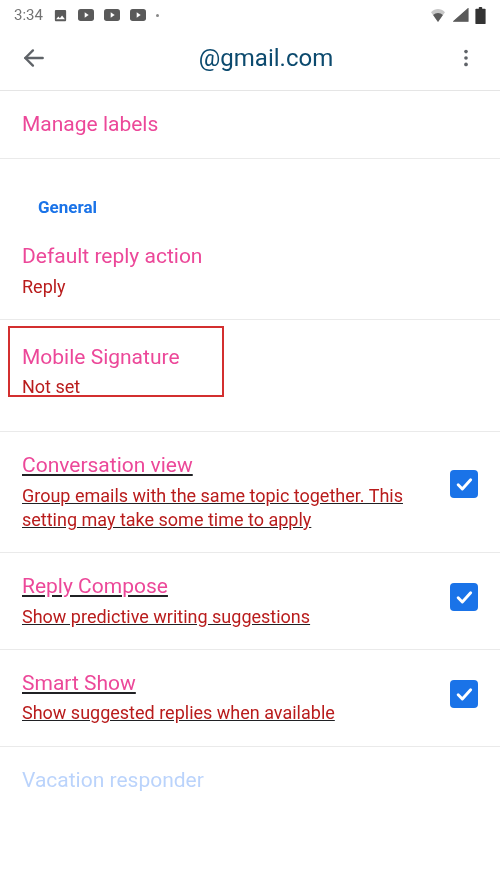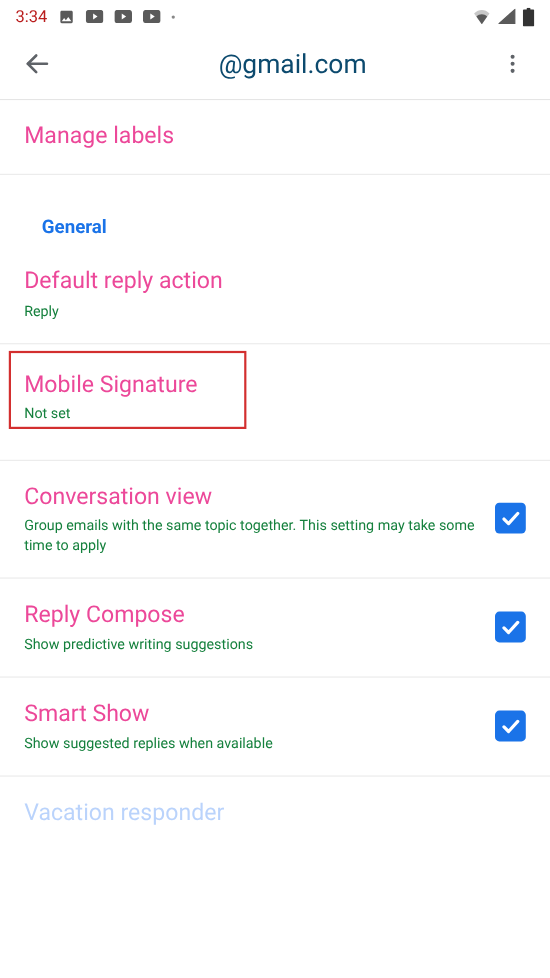--- a/index.html
+++ b/index.html
@@ -11,21 +11,21 @@
       overflow: hidden;
       color: #202124;
     }
     .status-bar {
       display: flex;
       justify-content: space-between;
       align-items: center;
       padding: 4px 14px 2px 14px;
       height: 28px;
       font-size: 15px;
-      color: #b91c1c;
+      color: #737373;
     }
     .status-left { display: flex; align-items: center; gap: 10px; }
     .status-right { display: flex; align-items: center; gap: 6px; }
     .status-icon { display: inline-flex; align-items: center; justify-content: center; }
     .status-icon svg { fill: #5a5a5a; }
     .dot { width: 3px; height: 3px; background: #888; border-radius: 50%; }
 
     .app-header {
       display: flex;
       align-items: center;
@@ -52,40 +52,41 @@
       border-bottom: 1px solid #eaeaea;
       cursor: pointer;
     }
     .row:last-child { border-bottom: none; }
     .row-title {
       font-size: 21px;
       color: #ec4899;
       line-height: 1.3;
     }
     .row-sub {
-      font-size: 13px;
-      color: #15803d;
+      font-size: 18px;
+      color: #b91c1c;
       margin-top: 4px;
       line-height: 1.35;
     }
     .row.no-border { border-bottom: none; }
     .section-gap { height: 24px; border-bottom: none; }
 
     .section-header {
       padding: 14px 22px 6px 38px;
       font-size: 17px;
       font-weight: 700;
       color: #1a73e8;
     }
 
     .row-check {
       display: flex;
       align-items: flex-start;
       justify-content: space-between;
       gap: 16px;
+      text-decoration: underline;
     }
     .row-check .text-col { flex: 1; }
     .checkbox {
       width: 28px;
       height: 28px;
       background: #1a73e8;
       border-radius: 4px;
       display: flex;
       align-items: center;
       justify-content: center;

